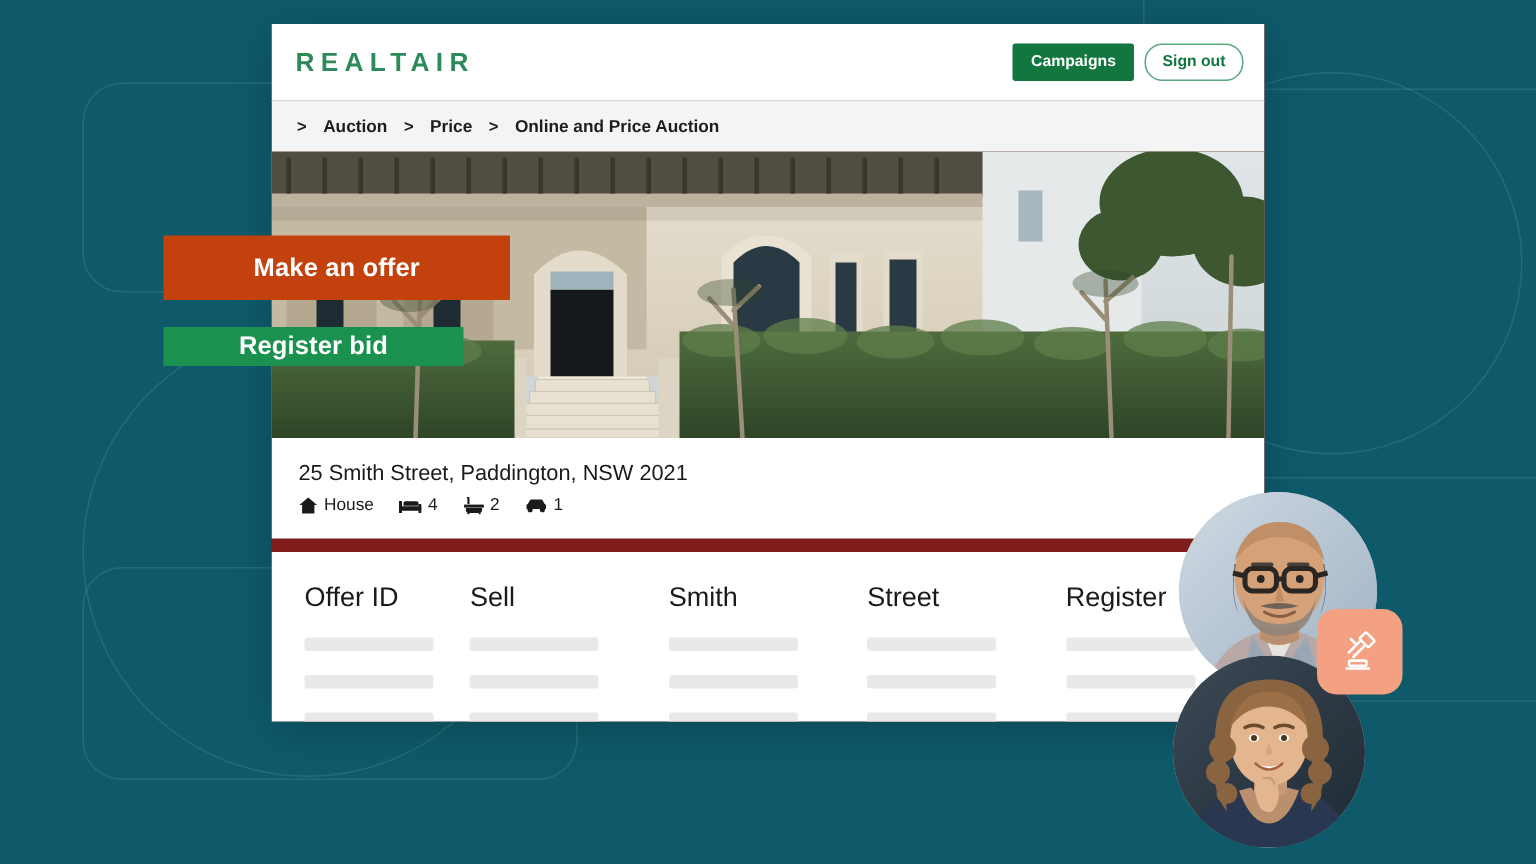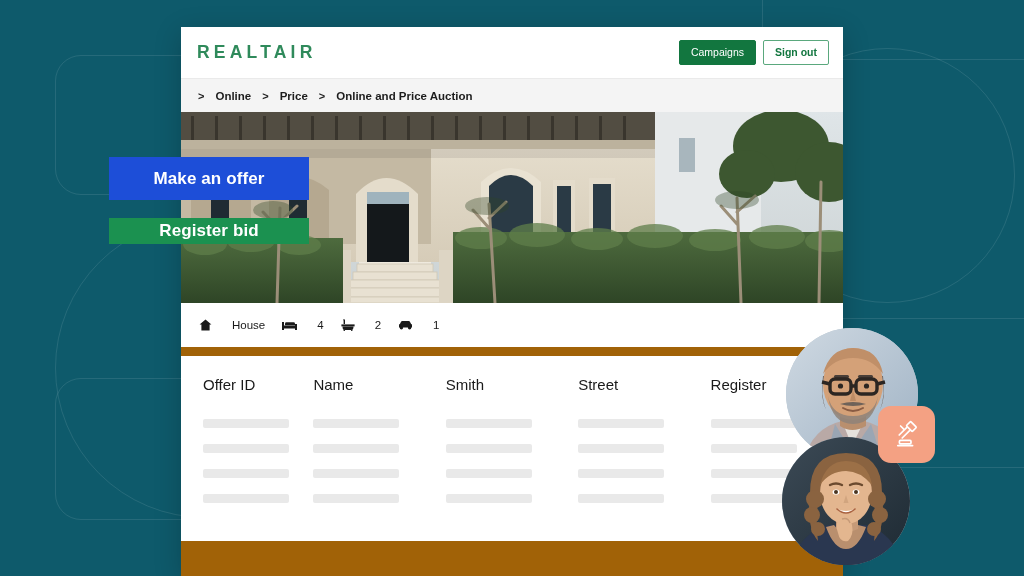--- a/index.html
+++ b/index.html
@@ -24,24 +24,24 @@
   .deco-circle-l { left: 55px; top: 218px; width: 300px; height: 300px; border-radius: 50%; }
   .deco-rect-bl { left: 55px;  top: 378px; width: 330px; height: 142px; border-radius: 26px; }
   .deco-circle-r { left: 760px; top: 48px;  width: 255px; height: 255px; border-radius: 50%; }
   .deco-rect-br { left: 762px; top: 318px; width: 330px; height: 150px; border-radius: 26px; }
   .deco-rect-tr { left: 762px; top: -60px; width: 330px; height: 120px; border-radius: 26px; }
 
   
   .app-card {
     position: absolute;
     left: 181px;
-    top: 27px;
+    top: 16px;
     width: 662px;
-    height: 549px;
-    background: #a16207;
+    height: 465px;
+    background: #7f1d1d;
     box-shadow: 0 6px 26px rgba(0,0,0,0.20);
     overflow: hidden;
   }
 
   
   .topbar {
     height: 51px;
     background: #ffffff;
     display: flex;
     align-items: center;
@@ -52,35 +52,35 @@
     color: #2f8a5b;
     font-size: 17.5px;
     font-weight: 600;
     letter-spacing: 4.2px;
   }
   .topbar-actions { display: flex; align-items: center; gap: 7px; }
   .btn-campaigns {
     background: #12763f;
     color: #ffffff;
     font-size: 10.5px;
-    font-weight: 400;
+    font-weight: 700;
     padding: 6px 11px;
     border: 1px solid #12763f;
     border-radius: 2px;
     line-height: 1;
     cursor: pointer;
   }
   .btn-signout {
     background: #ffffff;
     color: #12763f;
     font-size: 10.5px;
     font-weight: 600;
     padding: 6px 11px;
     border: 1px solid #5aa87d;
-    border-radius: 2px;
+    border-radius: 12px;
     line-height: 1;
     cursor: pointer;
   }
 
   
   .breadcrumb {
     height: 34px;
     background: #f4f4f4;
     border-top: 1px solid #eaeaea;
     display: flex;
@@ -110,22 +110,22 @@
     font-size: 17px;
     font-weight: 700;
     display: flex;
     align-items: center;
     justify-content: center;
     cursor: pointer;
     letter-spacing: 0.1px;
   }
   .cta-offer {
     left: 109px; top: 157px;
-    width: 200px; height: 43px;
-    background: #1d4ed8;
+    width: 231px; height: 43px;
+    background: #c2410c;
   }
   .cta-bid {
     left: 109px; top: 218px;
     width: 200px; height: 26px;
     background: #1b9150;
   }
 
   
   .prop {
     background: #ffffff;
@@ -136,39 +136,39 @@
     color: #1a1a1a;
     font-weight: 400;
     margin-bottom: 7px;
   }
   .prop-specs {
     display: flex;
     align-items: center;
     font-size: 11.5px;
     color: #1a1a1a;
   }
-  .spec { display: flex; align-items: center; gap: 20px; }
+  .spec { display: flex; align-items: center; gap: 4px; }
   .spec + .spec { margin-left: 17px; }
   .spec-ico { display: inline-flex; align-items: center; }
   .spec-ico svg { display: block; }
 
   
   .table-panel {
     background: #ffffff;
     margin: 9px 0 0 0;
     padding: 20px 0 22px 0;
     position: relative;
   }
   .tbl { width: 100%; border-collapse: collapse; table-layout: fixed; }
   .tbl th {
     text-align: left;
-    font-size: 15px;
+    font-size: 18px;
     font-weight: 400;
     color: #1a1a1a;
-    padding: 0 0 26px 0;
+    padding: 0 0 16px 0;
   }
   .tbl th:first-child, .tbl td:first-child { padding-left: 22px; }
   .tbl td { padding: 0 0 16px 0; }
   .skel {
     height: 9px;
     background: #e9e9e9;
     border-radius: 2px;
     width: 86px;
   }
 
@@ -210,21 +210,21 @@
   <div class="topbar">
     <div class="logo">REALTAIR</div>
     <div class="topbar-actions">
       <button class="btn-campaigns">Campaigns</button>
       <button class="btn-signout">Sign out</button>
     </div>
   </div>
 
   <nav class="breadcrumb">
     <span class="bc-sep">&gt;</span>
-    <span class="bc-item">Online</span>
+    <span class="bc-item">Auction</span>
     <span class="bc-sep">&gt;</span>
     <span class="bc-item">Price</span>
     <span class="bc-sep">&gt;</span>
     <span class="bc-item">Online and Price Auction</span>
   </nav>
 
   <div class="hero">
     <svg viewBox="0 0 662 191" preserveAspectRatio="xMidYMid slice">
       <defs>
         <linearGradient id="skyG" x1="0" y1="0" x2="0" y2="1">
@@ -337,20 +337,21 @@
       <g fill="#2e4526" opacity="0.35">
         <ellipse cx="92" cy="98" rx="20" ry="9"></ellipse>
         <ellipse cx="306" cy="94" rx="22" ry="9"></ellipse>
         <ellipse cx="556" cy="88" rx="22" ry="9"></ellipse>
       </g>
       <rect x="0" y="0" width="474" height="46" fill="#000" opacity="0.08"></rect>
     </svg>
   </div>
 
   <div class="prop">
+    <div class="prop-address">25 Smith Street, Paddington, NSW 2021</div>
     <div class="prop-specs">
 
       <div class="spec">
         <span class="spec-ico">
           <svg width="13" height="12" viewBox="0 0 13 12" fill="#1a1a1a">
             <path d="M6.5 0.6 L12.4 5.6 L10.6 5.6 L10.6 11.4 L2.4 11.4 L2.4 5.6 L0.6 5.6 Z"></path>
           </svg>
         </span>
         <span>House</span>
       </div>
@@ -392,21 +393,21 @@
       </div>
 
     </div>
   </div>
 
   <div class="table-panel">
     <table class="tbl">
       <thead>
         <tr>
           <th>Offer ID</th>
-          <th>Name</th>
+          <th>Sell</th>
           <th>Smith</th>
           <th>Street</th>
           <th>Register</th>
         </tr>
       </thead>
       <tbody>
         <tr>
           <td>
               <div class="skel"></div>
             </td>

